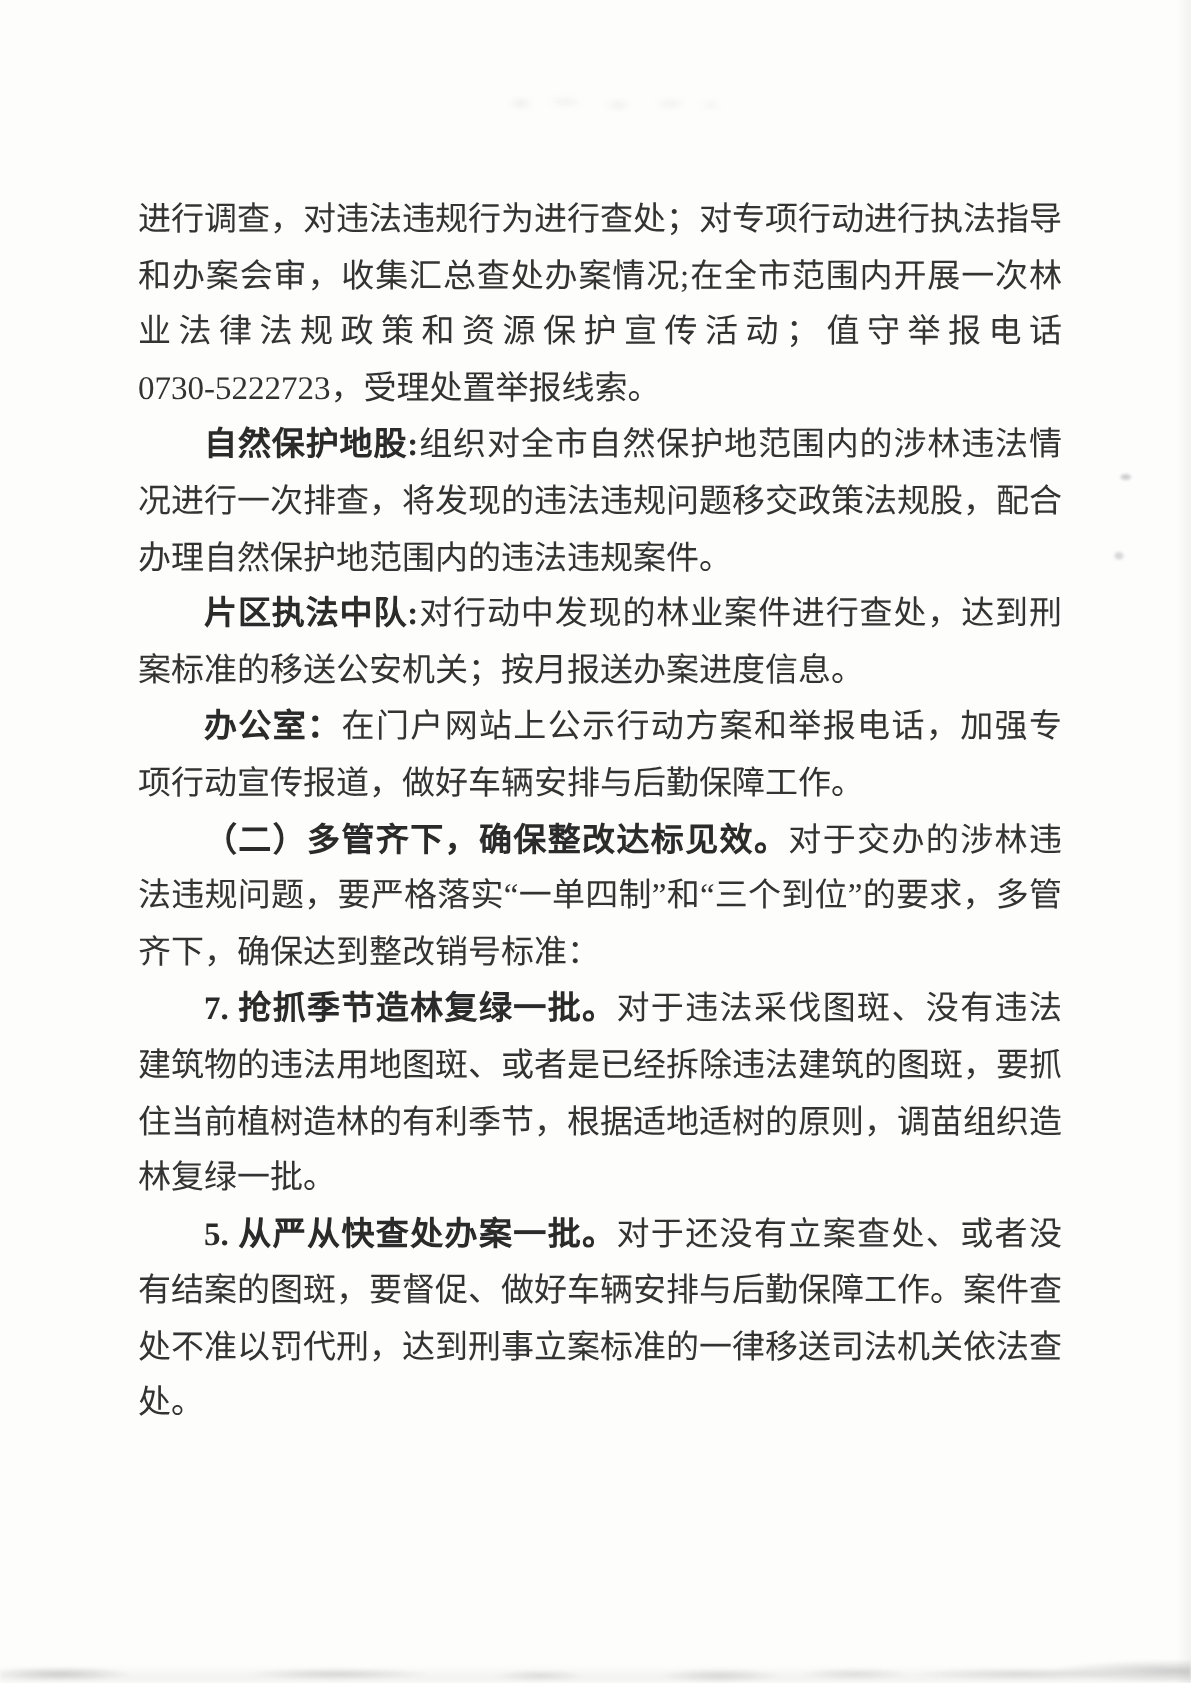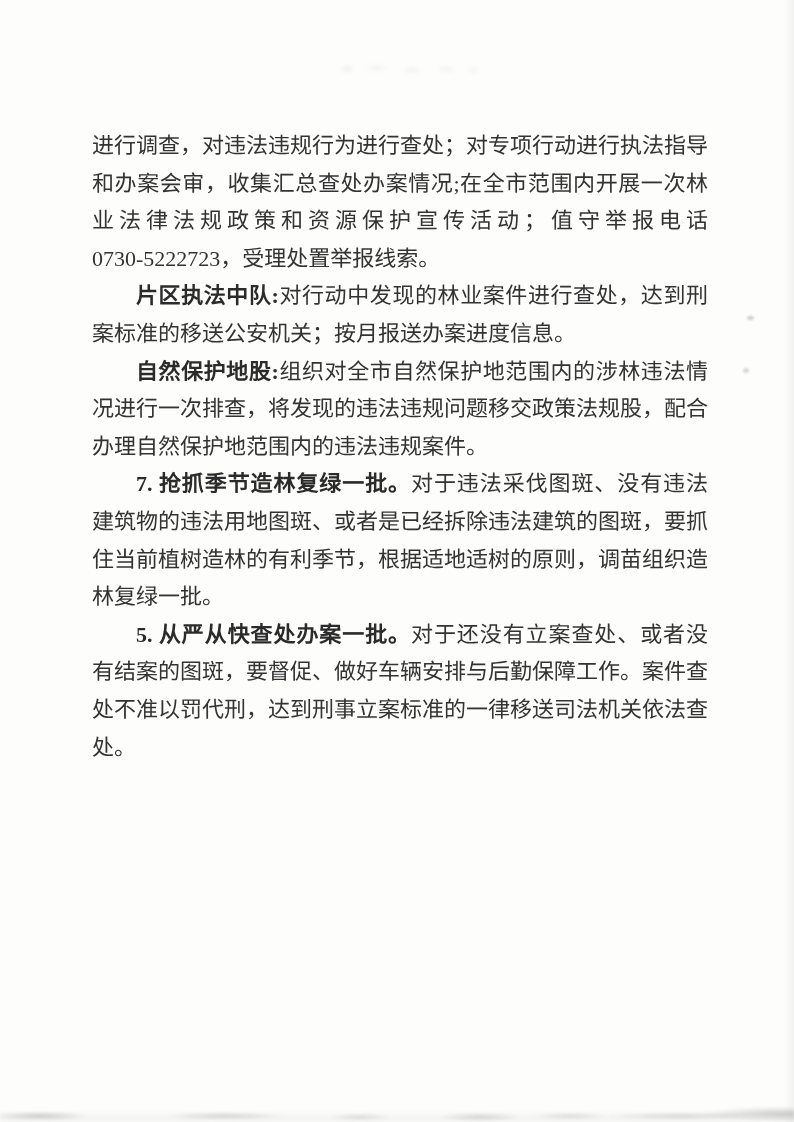--- a/index.html
+++ b/index.html
@@ -111,27 +111,29 @@
 <div class="page">
 
   <div class="smudge"></div>
   <div class="speck-1"></div>
   <div class="speck-2"></div>
 
   <div class="text-block">
 
     <p class="para continuation"><span class="lead"></span><span>进行调查，对违法违规行为进行查处；对专项行动进行执法指导和办案会审，收集汇总查处办案情况;在全市范围内开展一次林业法律法规政策和资源保护宣传活动；值守举报电话</span><span class="nowrap">0730-5222723</span><span>，受理处置举报线索。</span></p>
 
+    <p class="para"><span class="lead">自然保护地股:</span><span>组织对全市自然保护地范围内的涉林违法情况进行一次排查，将发现的违法违规问题移交政策法规股，配合办理自然保护地范围内的违法违规案件。</span></p>
+
     <p class="para"><span class="lead">片区执法中队:</span><span>对行动中发现的林业案件进行查处，达到刑案标准的移送公安机关；按月报送办案进度信息。</span></p>
-
-    <p class="para"><span class="lead">自然保护地股:</span><span>组织对全市自然保护地范围内的涉林违法情况进行一次排查，将发现的违法违规问题移交政策法规股，配合办理自然保护地范围内的违法违规案件。</span></p>
 
 
 
+    <p class="para"><span class="lead">办公室：</span><span>在门户网站上公示行动方案和举报电话，加强专项行动宣传报道，做好车辆安排与后勤保障工作。</span></p>
 
+    <p class="para"><span class="lead">（二）多管齐下，确保整改达标见效。</span><span>对于交办的涉林违法违规问题，要严格落实“一单四制”和“三个到位”的要求，多管齐下，确保达到整改销号标准：</span></p>
 
     <p class="para"><span class="lead">7. 抢抓季节造林复绿一批。</span><span>对于违法采伐图斑、没有违法建筑物的违法用地图斑、或者是已经拆除违法建筑的图斑，要抓住当前植树造林的有利季节，根据适地适树的原则，调苗组织造林复绿一批。</span></p>
 
     <p class="para"><span class="lead">5. 从严从快查处办案一批。</span><span>对于还没有立案查处、或者没有结案的图斑，要督促、做好车辆安排与后勤保障工作。案件查处不准以罚代刑，达到刑事立案标准的一律移送司法机关依法查处。</span></p>
 
   </div>
 
   <div class="right-shade"></div>
   <div class="bottom-edge"></div>
 

